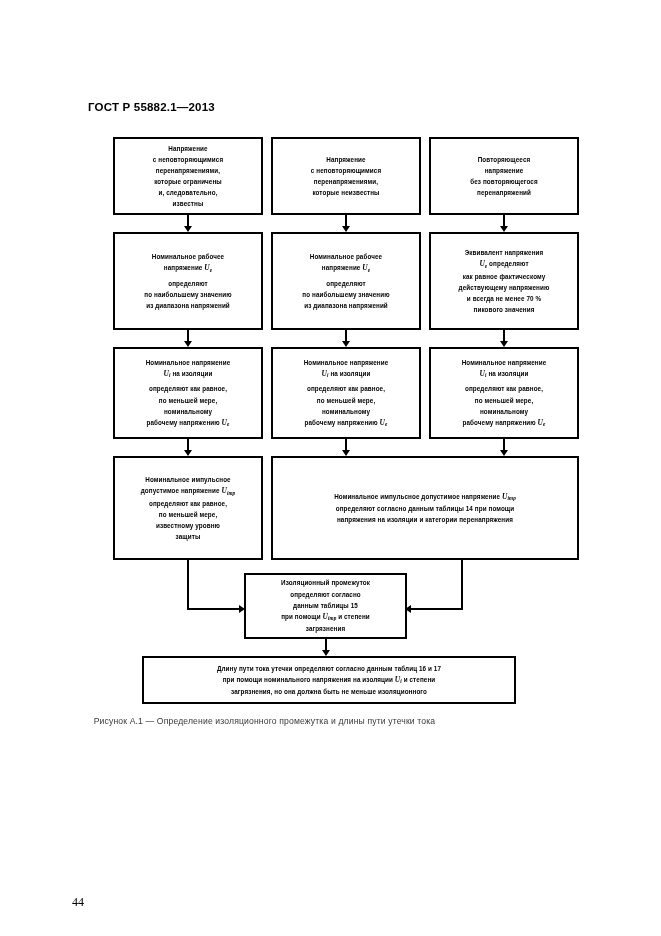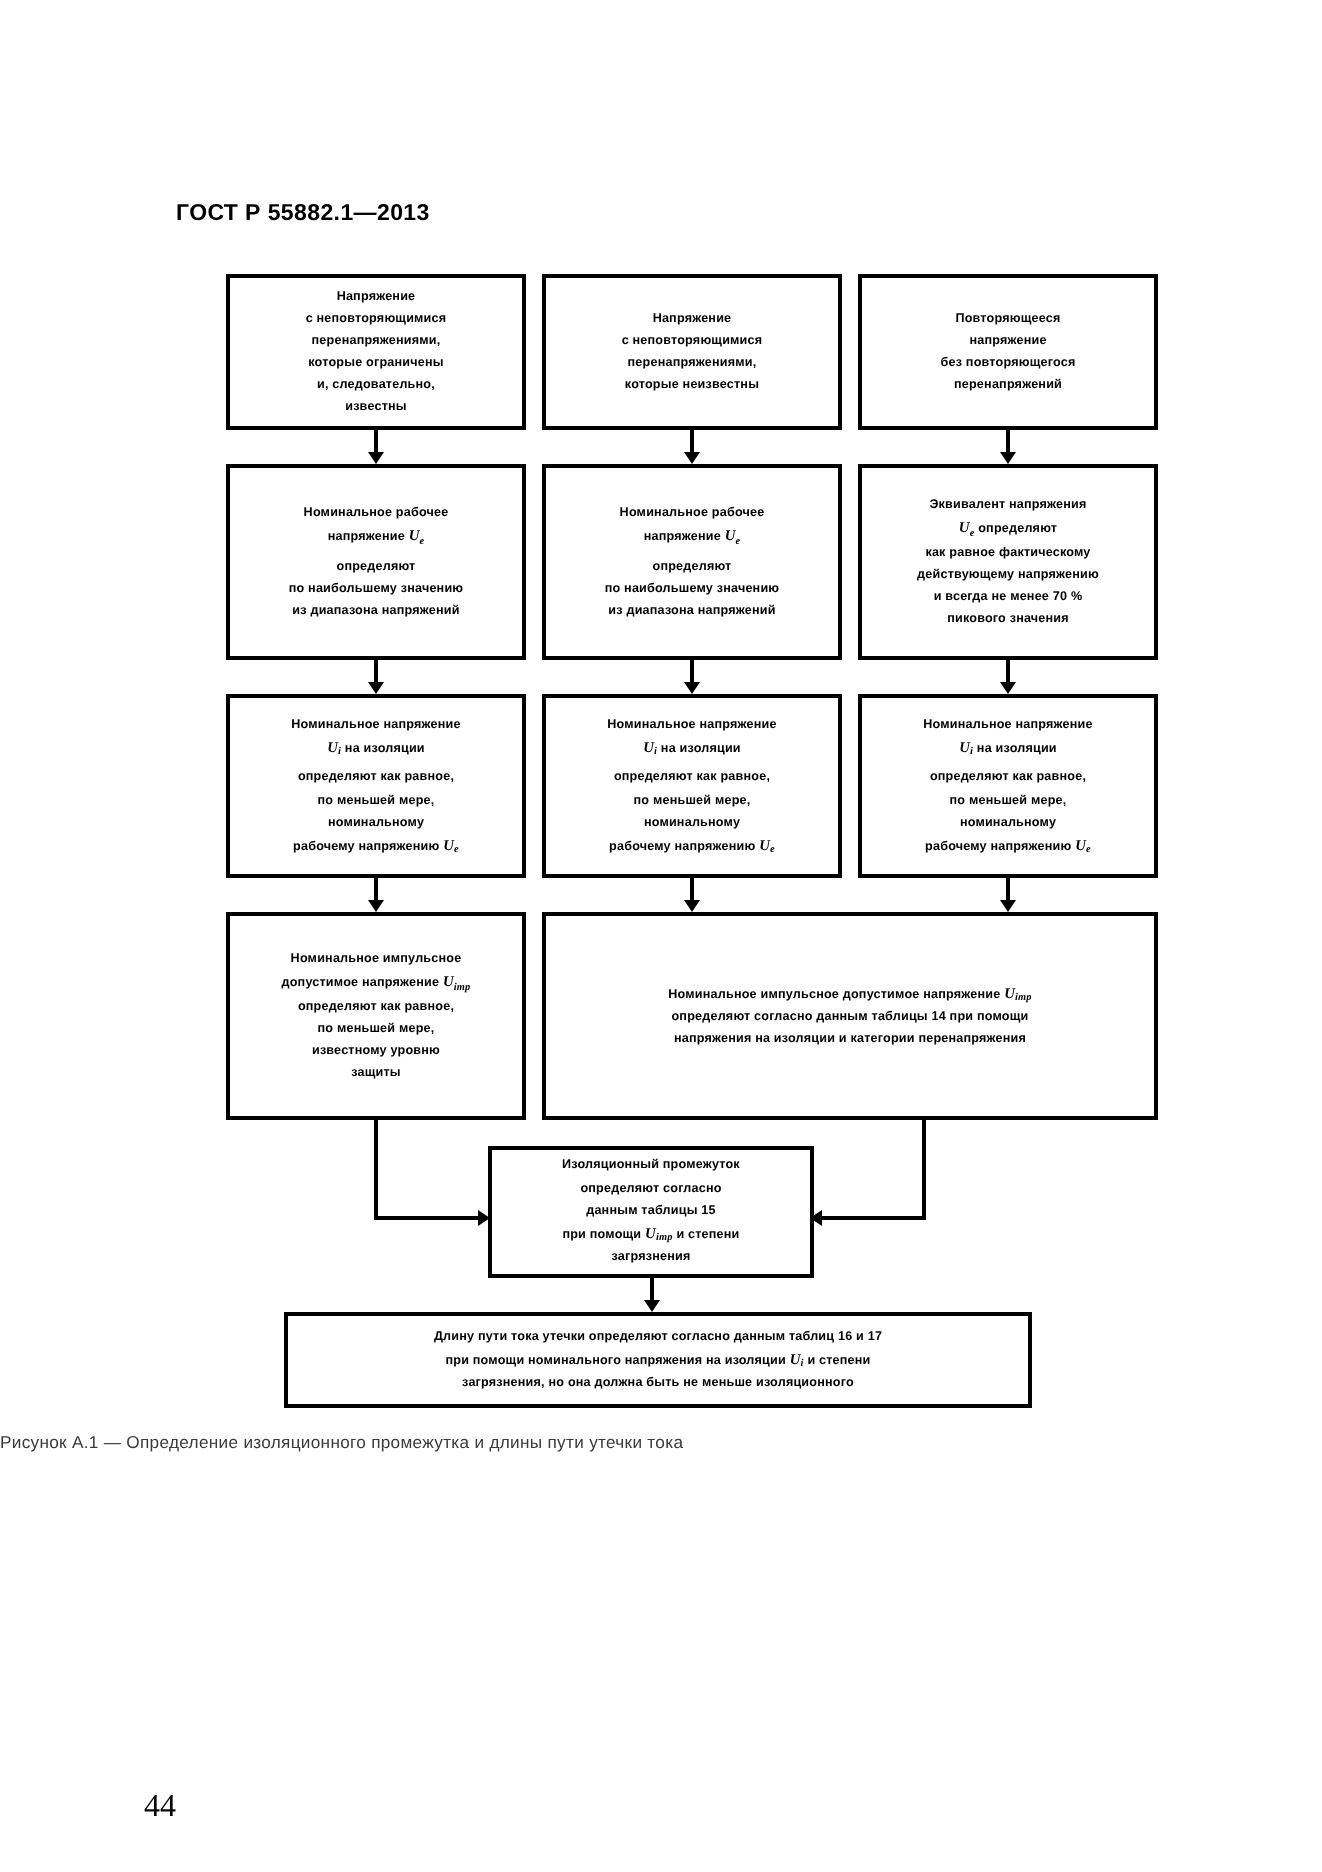--- a/index.html
+++ b/index.html
@@ -32,21 +32,21 @@
     font-weight: bold;
     letter-spacing: 0.2px;
     white-space: nowrap;
   }
 
   
   .page-number {
     position: absolute;
     left: 72px;
     top: 851px;
-    font-size: 16px;
+    font-size: 12px;
     font-family: "Liberation Serif", serif;
   }
 
   
   .figure {
     position: absolute;
     left: 0;
     top: 0;
     width: 661px;
     height: 700px;
@@ -117,20 +117,21 @@
     border-bottom: 4px solid transparent;
     border-right: 6px solid #000000;
   }
 
   
   .caption {
     position: absolute;
     left: 0;
     top: 672px;
     width: 529px;
+    text-align: center;
     font-size: 8.6px;
     color: #3a3a3a;
     font-family: "Liberation Sans", sans-serif;
     letter-spacing: 0.15px;
   }
 </style>
 </head>
 <body>
 
 <div class="page">

